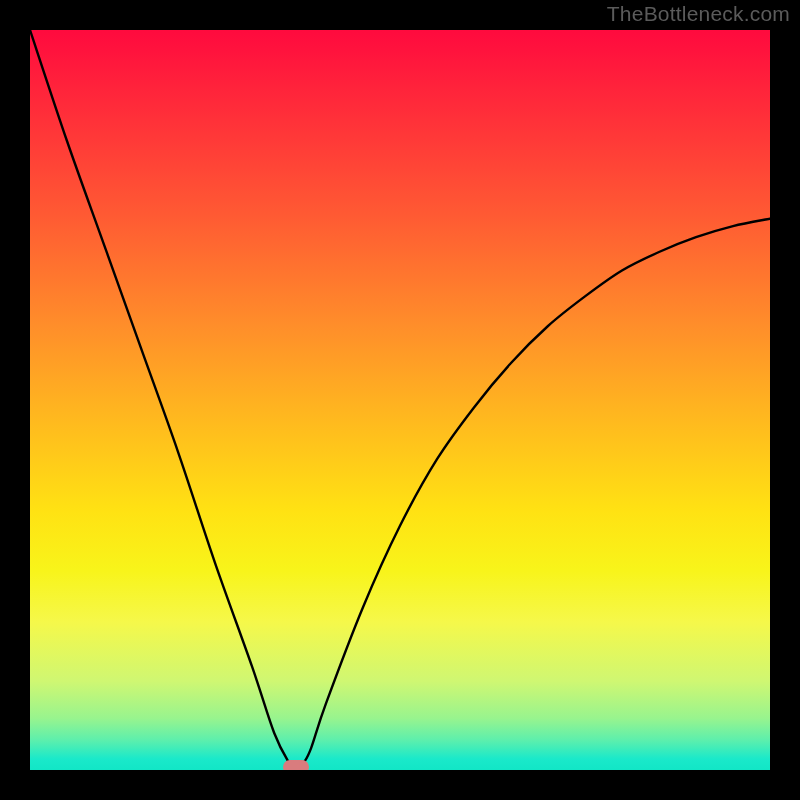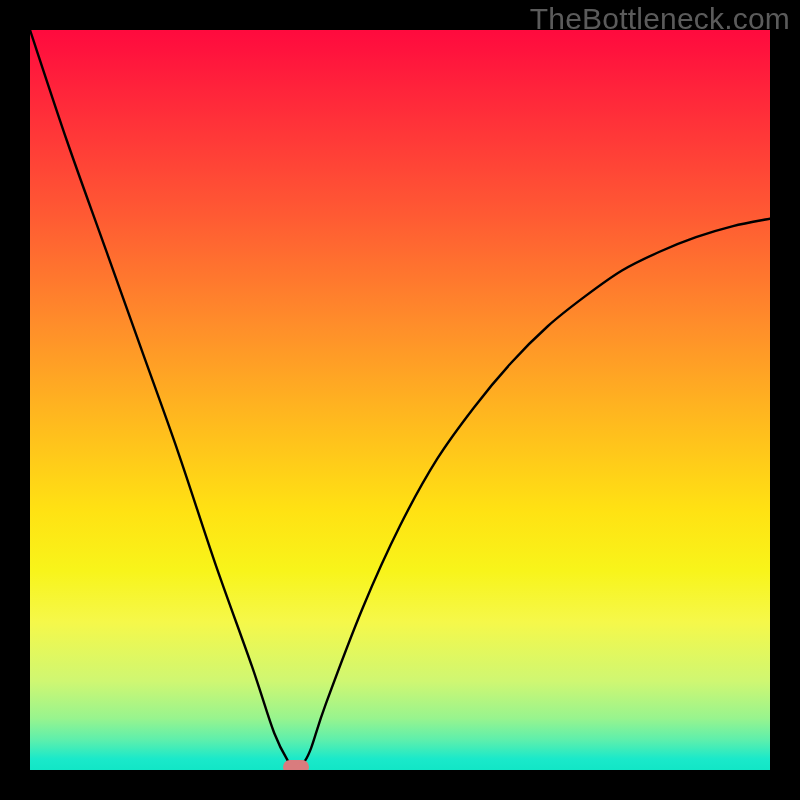--- a/index.html
+++ b/index.html
@@ -15,21 +15,21 @@
     position: relative;
     width: 800px;
     height: 800px;
     background: #000;
   }
   .watermark {
     position: absolute;
     top: 2px;
     right: 10px;
     color: #5b5b5b;
-    font-size: 30px;
+    font-size: 21px;
     font-weight: 400;
     letter-spacing: 0.2px;
     z-index: 5;
   }
   .plot-area {
     position: absolute;
     left: 30px;
     top: 30px;
     width: 740px;
     height: 740px;

